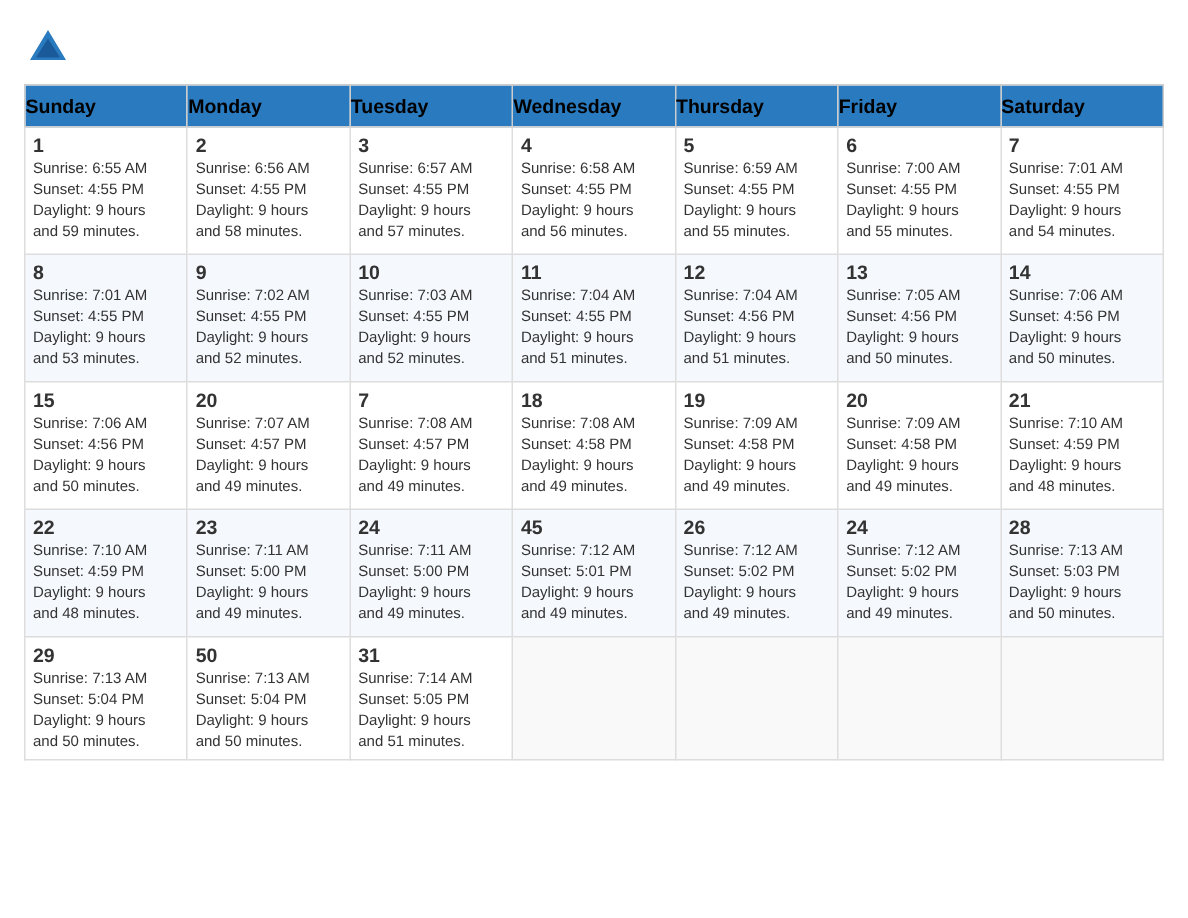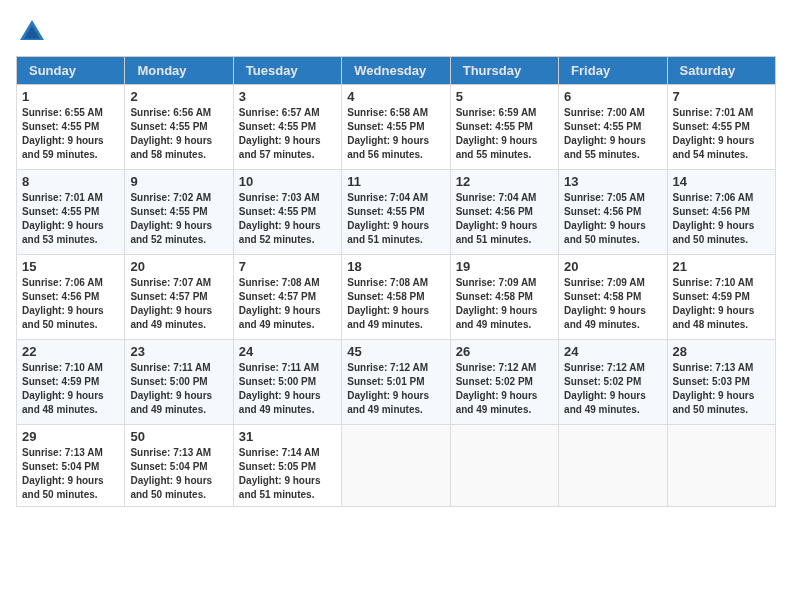--- a/index.html
+++ b/index.html
@@ -43,25 +43,25 @@
     .cal-subtitle {
       font-size: 14px;
       color: #555;
     }
     table {
       width: 100%;
       border-collapse: collapse;
     }
     th {
       background-color: #2a7abf;
-      color: #e5e5e5;
+      color: #000000;
       font-size: 13px;
       font-weight: bold;
       text-align: left;
-      padding: 6px 12px;
+      padding: 6px 0;
       border: 1px solid #ccc;
     }
     td {
       vertical-align: top;
       border: 1px solid #ddd;
       padding: 4px 5px;
       font-size: 10.5px;
       color: #333;
       width: 14.28%;
       min-height: 70px;
@@ -73,21 +73,20 @@
     .day-num {
       font-size: 13px;
       font-weight: bold;
       display: block;
       margin-bottom: 2px;
     }
     .day-info {
       line-height: 1.4;
       font-size: 10px;
       color: #333;
-      font-weight: bold;
     }
     td.empty {
       background: #f9f9f9;
     }
     .week-row td {
       height: 85px;
     }
     .last-row td {
       height: 75px;
     }

